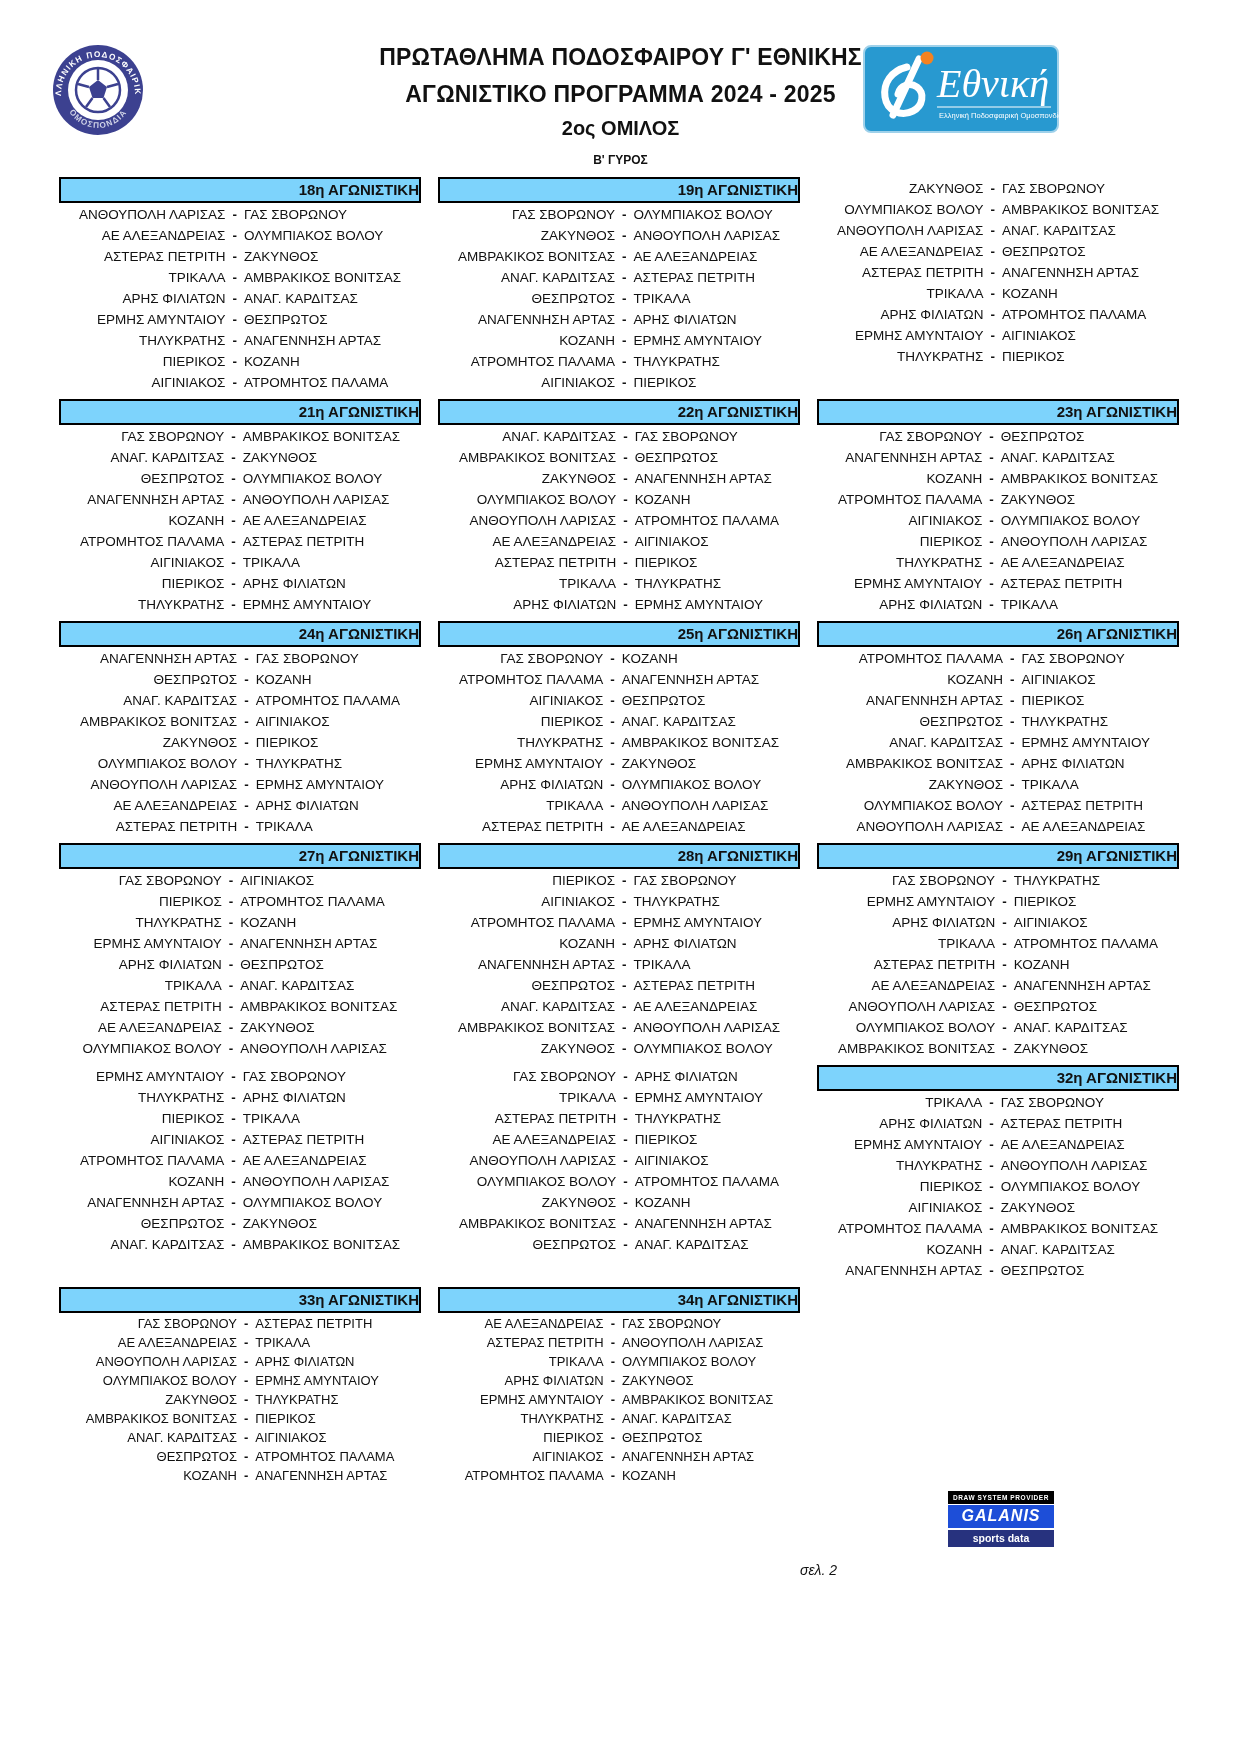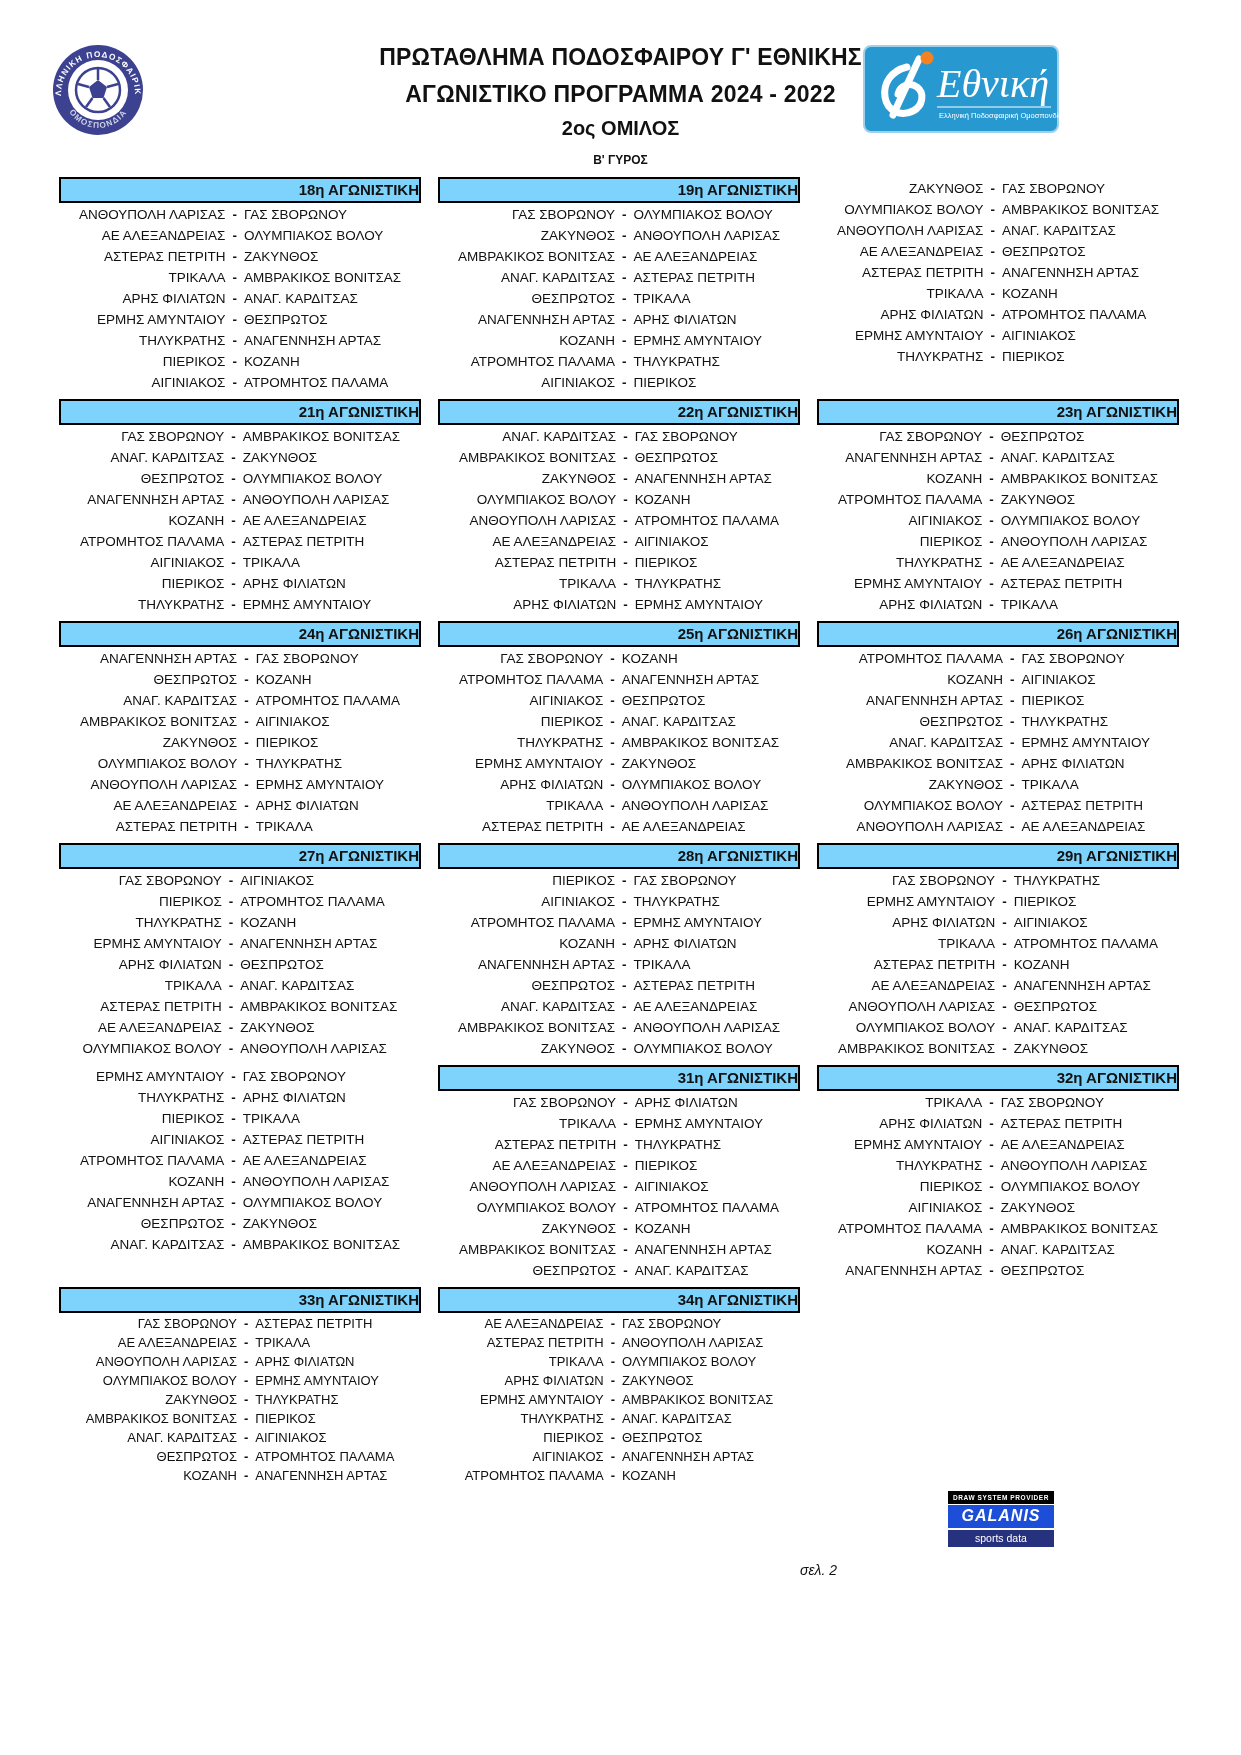--- a/index.html
+++ b/index.html
@@ -34,21 +34,21 @@
   .fx .dash{font-weight:700;text-align:center;}
   .fx .away{text-align:left;padding-left:7px;}
   .compact .fx span{height:19px;font-size:13px;}
   
   .page-num{position:absolute;left:800px;top:1562px;font-size:14px;font-style:italic;}
   .provider{position:absolute;left:948px;top:1491px;width:106px;}
   .provider .p1{background:#000;color:#fff;font-size:6.5px;font-weight:700;
     text-align:center;padding:3px 0;letter-spacing:.6px;}
   .provider .p2{background:#1d4ed8;color:#fff;font-weight:700;font-style:italic;
     font-size:16px;text-align:center;padding:2px 0 3px 0;margin-top:1px;letter-spacing:1px;}
-  .provider .p3{background:#27327e;color:#fff;font-weight:400;font-size:10.5px;
+  .provider .p3{background:#27327e;color:#fff;font-weight:700;font-size:10.5px;
     text-align:center;padding:2px 0 3px 0;margin-top:2px;}
 </style>
 </head>
 <body>
 
 <div class="header">
 
   <svg class="epo-logo" viewBox="0 0 92 92">
     <circle cx="46" cy="46" r="45" fill="#3c4190"></circle>
     <circle cx="46" cy="46" r="30" fill="#ffffff"></circle>
@@ -64,21 +64,21 @@
     </text>
     <g>
       <circle cx="46" cy="46" r="22" fill="none" stroke="#3c4190" stroke-width="2.5"></circle>
       <polygon points="46,36 55,43 51.5,54 40.5,54 37,43" fill="#3c4190"></polygon>
       <path d="M46 36 L46 25 M55 43 L66 40 M51.5 54 L58 63 M40.5 54 L34 63 M37 43 L26 40" stroke="#3c4190" stroke-width="2.5" fill="none"></path>
     </g>
   </svg>
 
   <div class="titles">
     <div class="t1">ΠΡΩΤΑΘΛΗΜΑ ΠΟΔΟΣΦΑΙΡΟΥ Γ' ΕΘΝΙΚΗΣ</div>
-    <div class="t2">ΑΓΩΝΙΣΤΙΚΟ ΠΡΟΓΡΑΜΜΑ 2024 - 2022</div>
+    <div class="t2">ΑΓΩΝΙΣΤΙΚΟ ΠΡΟΓΡΑΜΜΑ 2024 - 2025</div>
     <div class="t3">2ος ΟΜΙΛΟΣ</div>
     <div class="round">Β' ΓΥΡΟΣ</div>
   </div>
 
   <svg class="ethniki-logo" width="196" height="88" viewBox="0 0 196 88">
     <rect x="1" y="1" width="194" height="86" rx="7" fill="#2899d0" stroke="#9fd1ea" stroke-width="2"></rect>
     <g>
       <path d="M44 22 C28 26 20 38 22 52 C24 66 38 72 50 66 C60 61 62 48 54 42 C47 37 37 40 35 49" fill="none" stroke="#ffffff" stroke-width="7" stroke-linecap="round"></path>
       <path d="M56 14 L30 70" stroke="#ffffff" stroke-width="7" stroke-linecap="round"></path>
     </g>
@@ -732,21 +732,20 @@
           <span class="away">ΖΑΚΥΝΘΟΣ</span>
         </div>
         <div class="fx">
           <span class="home">ΑΝΑΓ. ΚΑΡΔΙΤΣΑΣ</span>
           <span class="dash">-</span>
           <span class="away">ΑΜΒΡΑΚΙΚΟΣ ΒΟΝΙΤΣΑΣ</span>
         </div>
       </div>
     </div>
     <div class="matchday">
-      <div class="md-header">31η ΑΓΩΝΙΣΤΙΚΗ</div>
       <div class="fixtures">
         <div class="fx">
           <span class="home">ΓΑΣ ΣΒΟΡΩΝΟΥ</span>
           <span class="dash">-</span>
           <span class="away">ΑΡΗΣ ΦΙΛΙΑΤΩΝ</span>
         </div>
         <div class="fx">
           <span class="home">ΤΡΙΚΑΛΑ</span>
           <span class="dash">-</span>
           <span class="away">ΕΡΜΗΣ ΑΜΥΝΤΑΙΟΥ</span>

